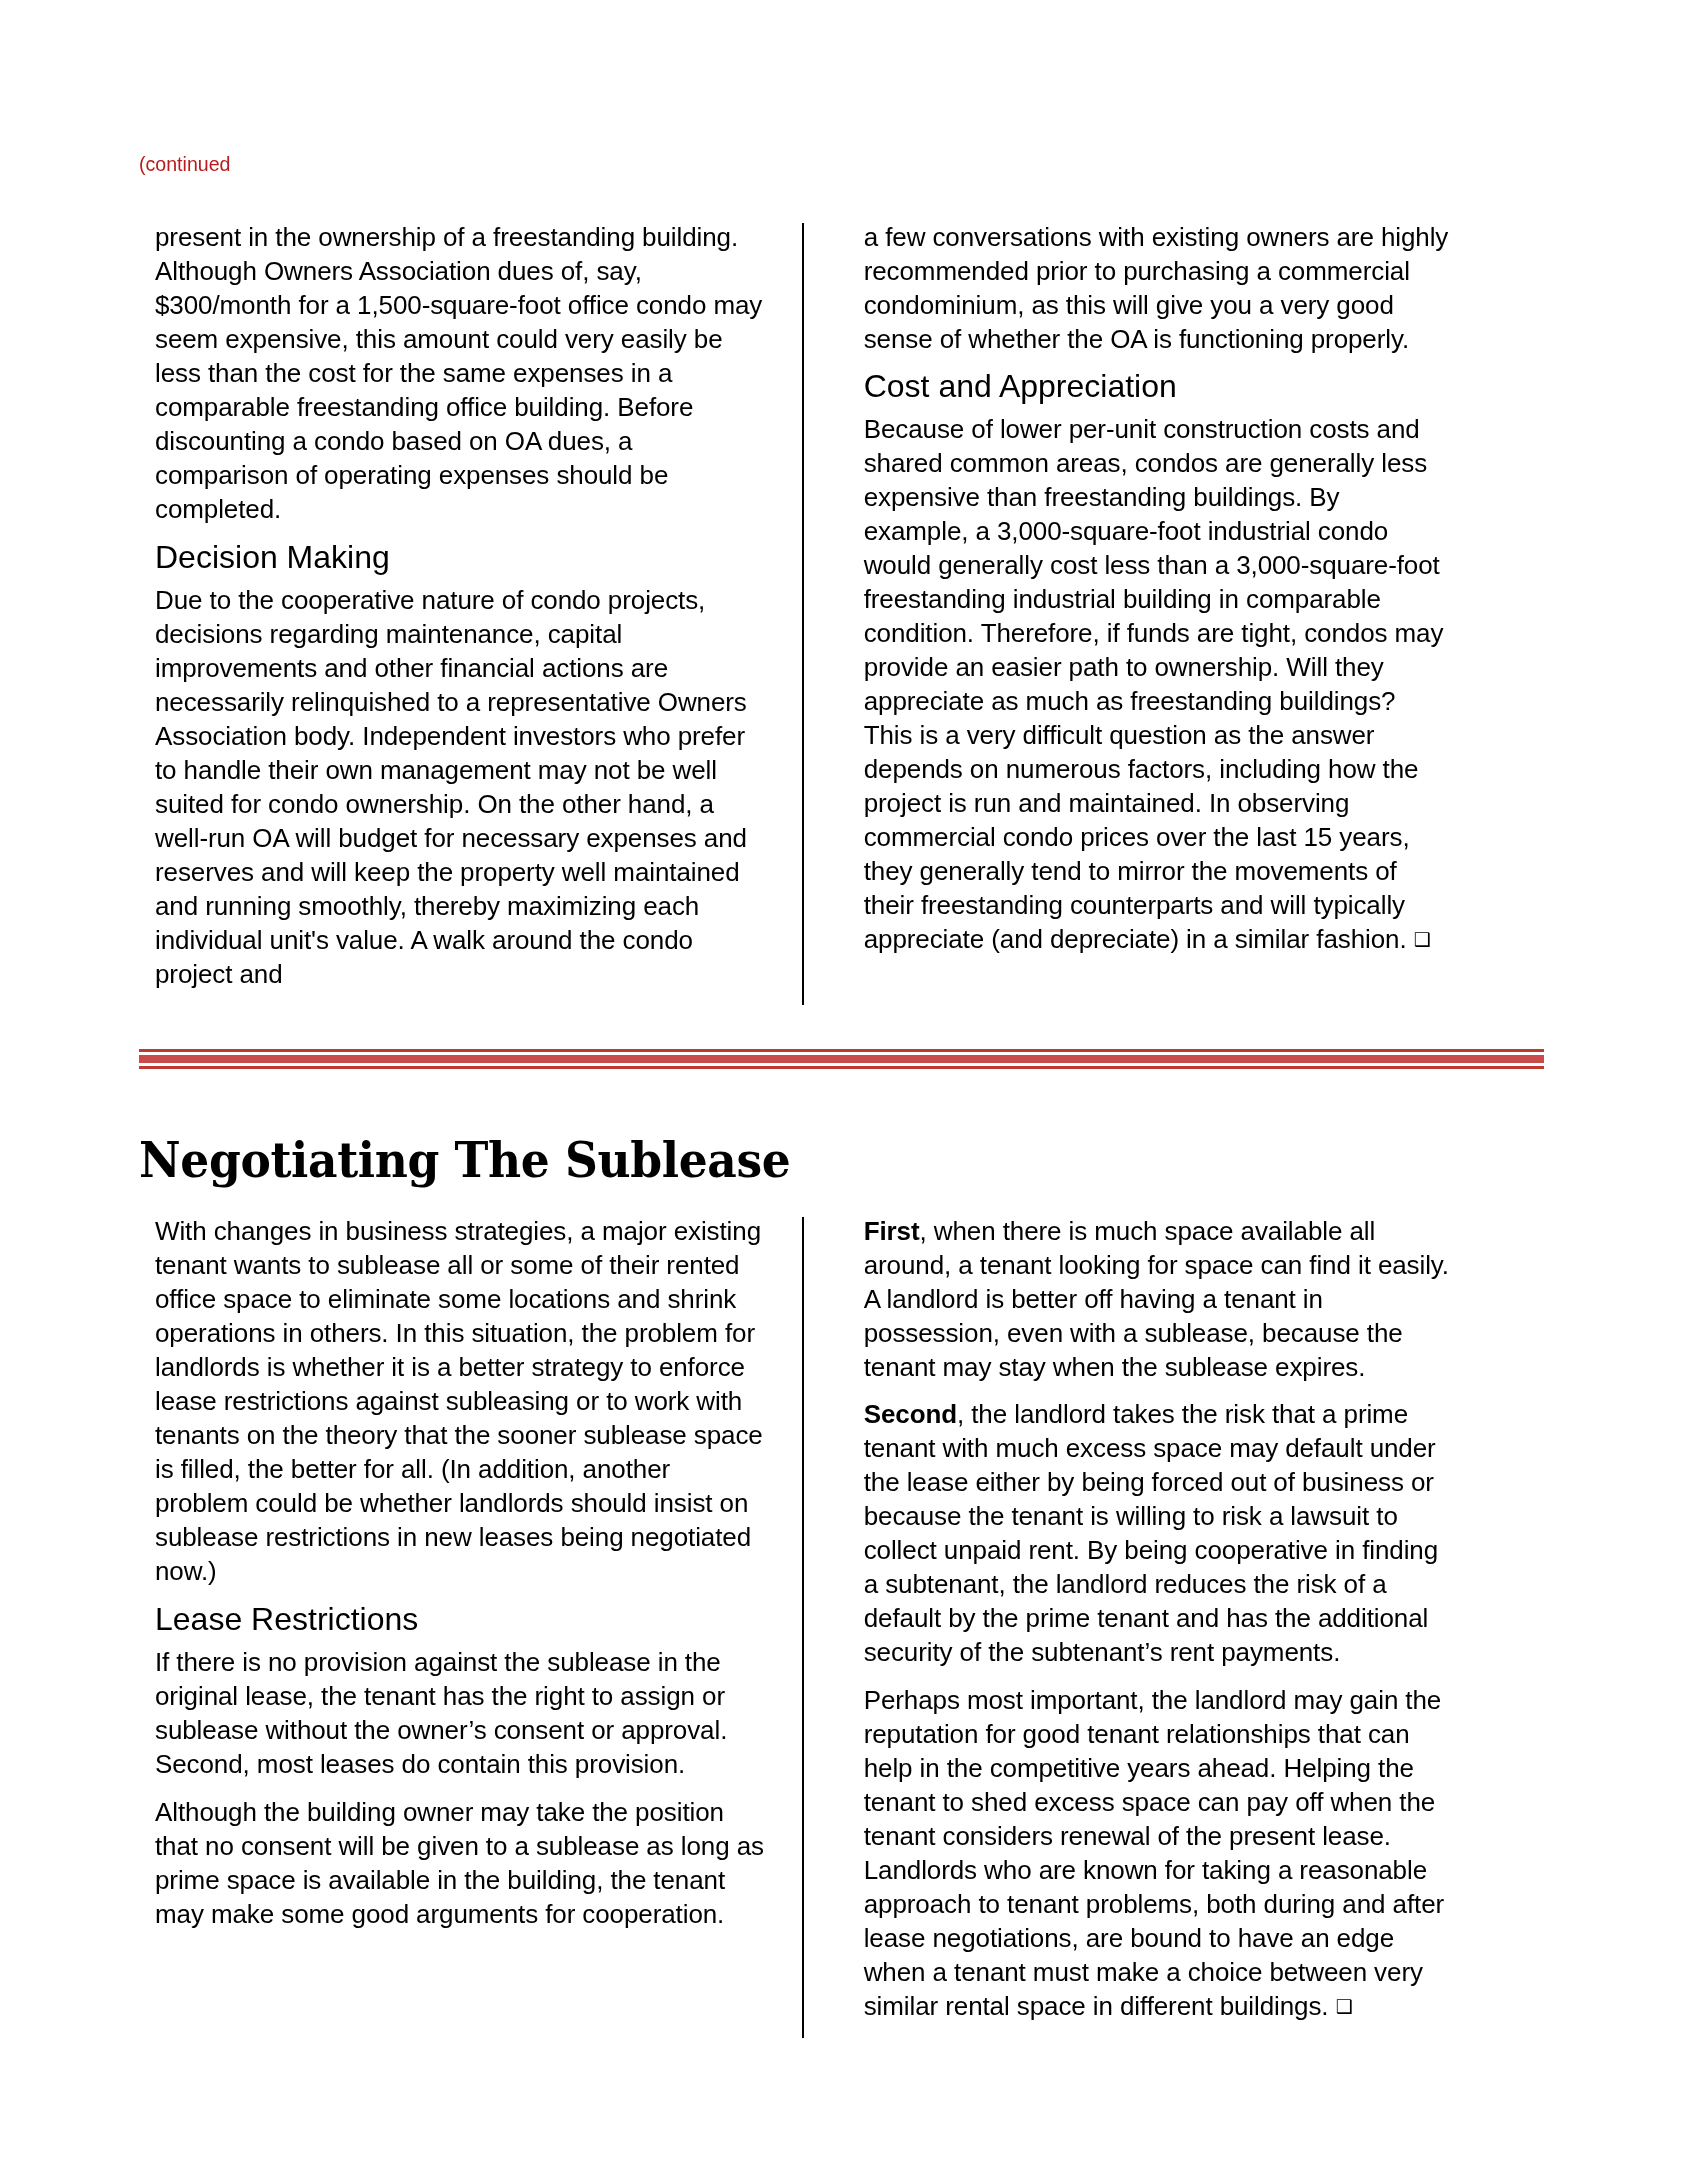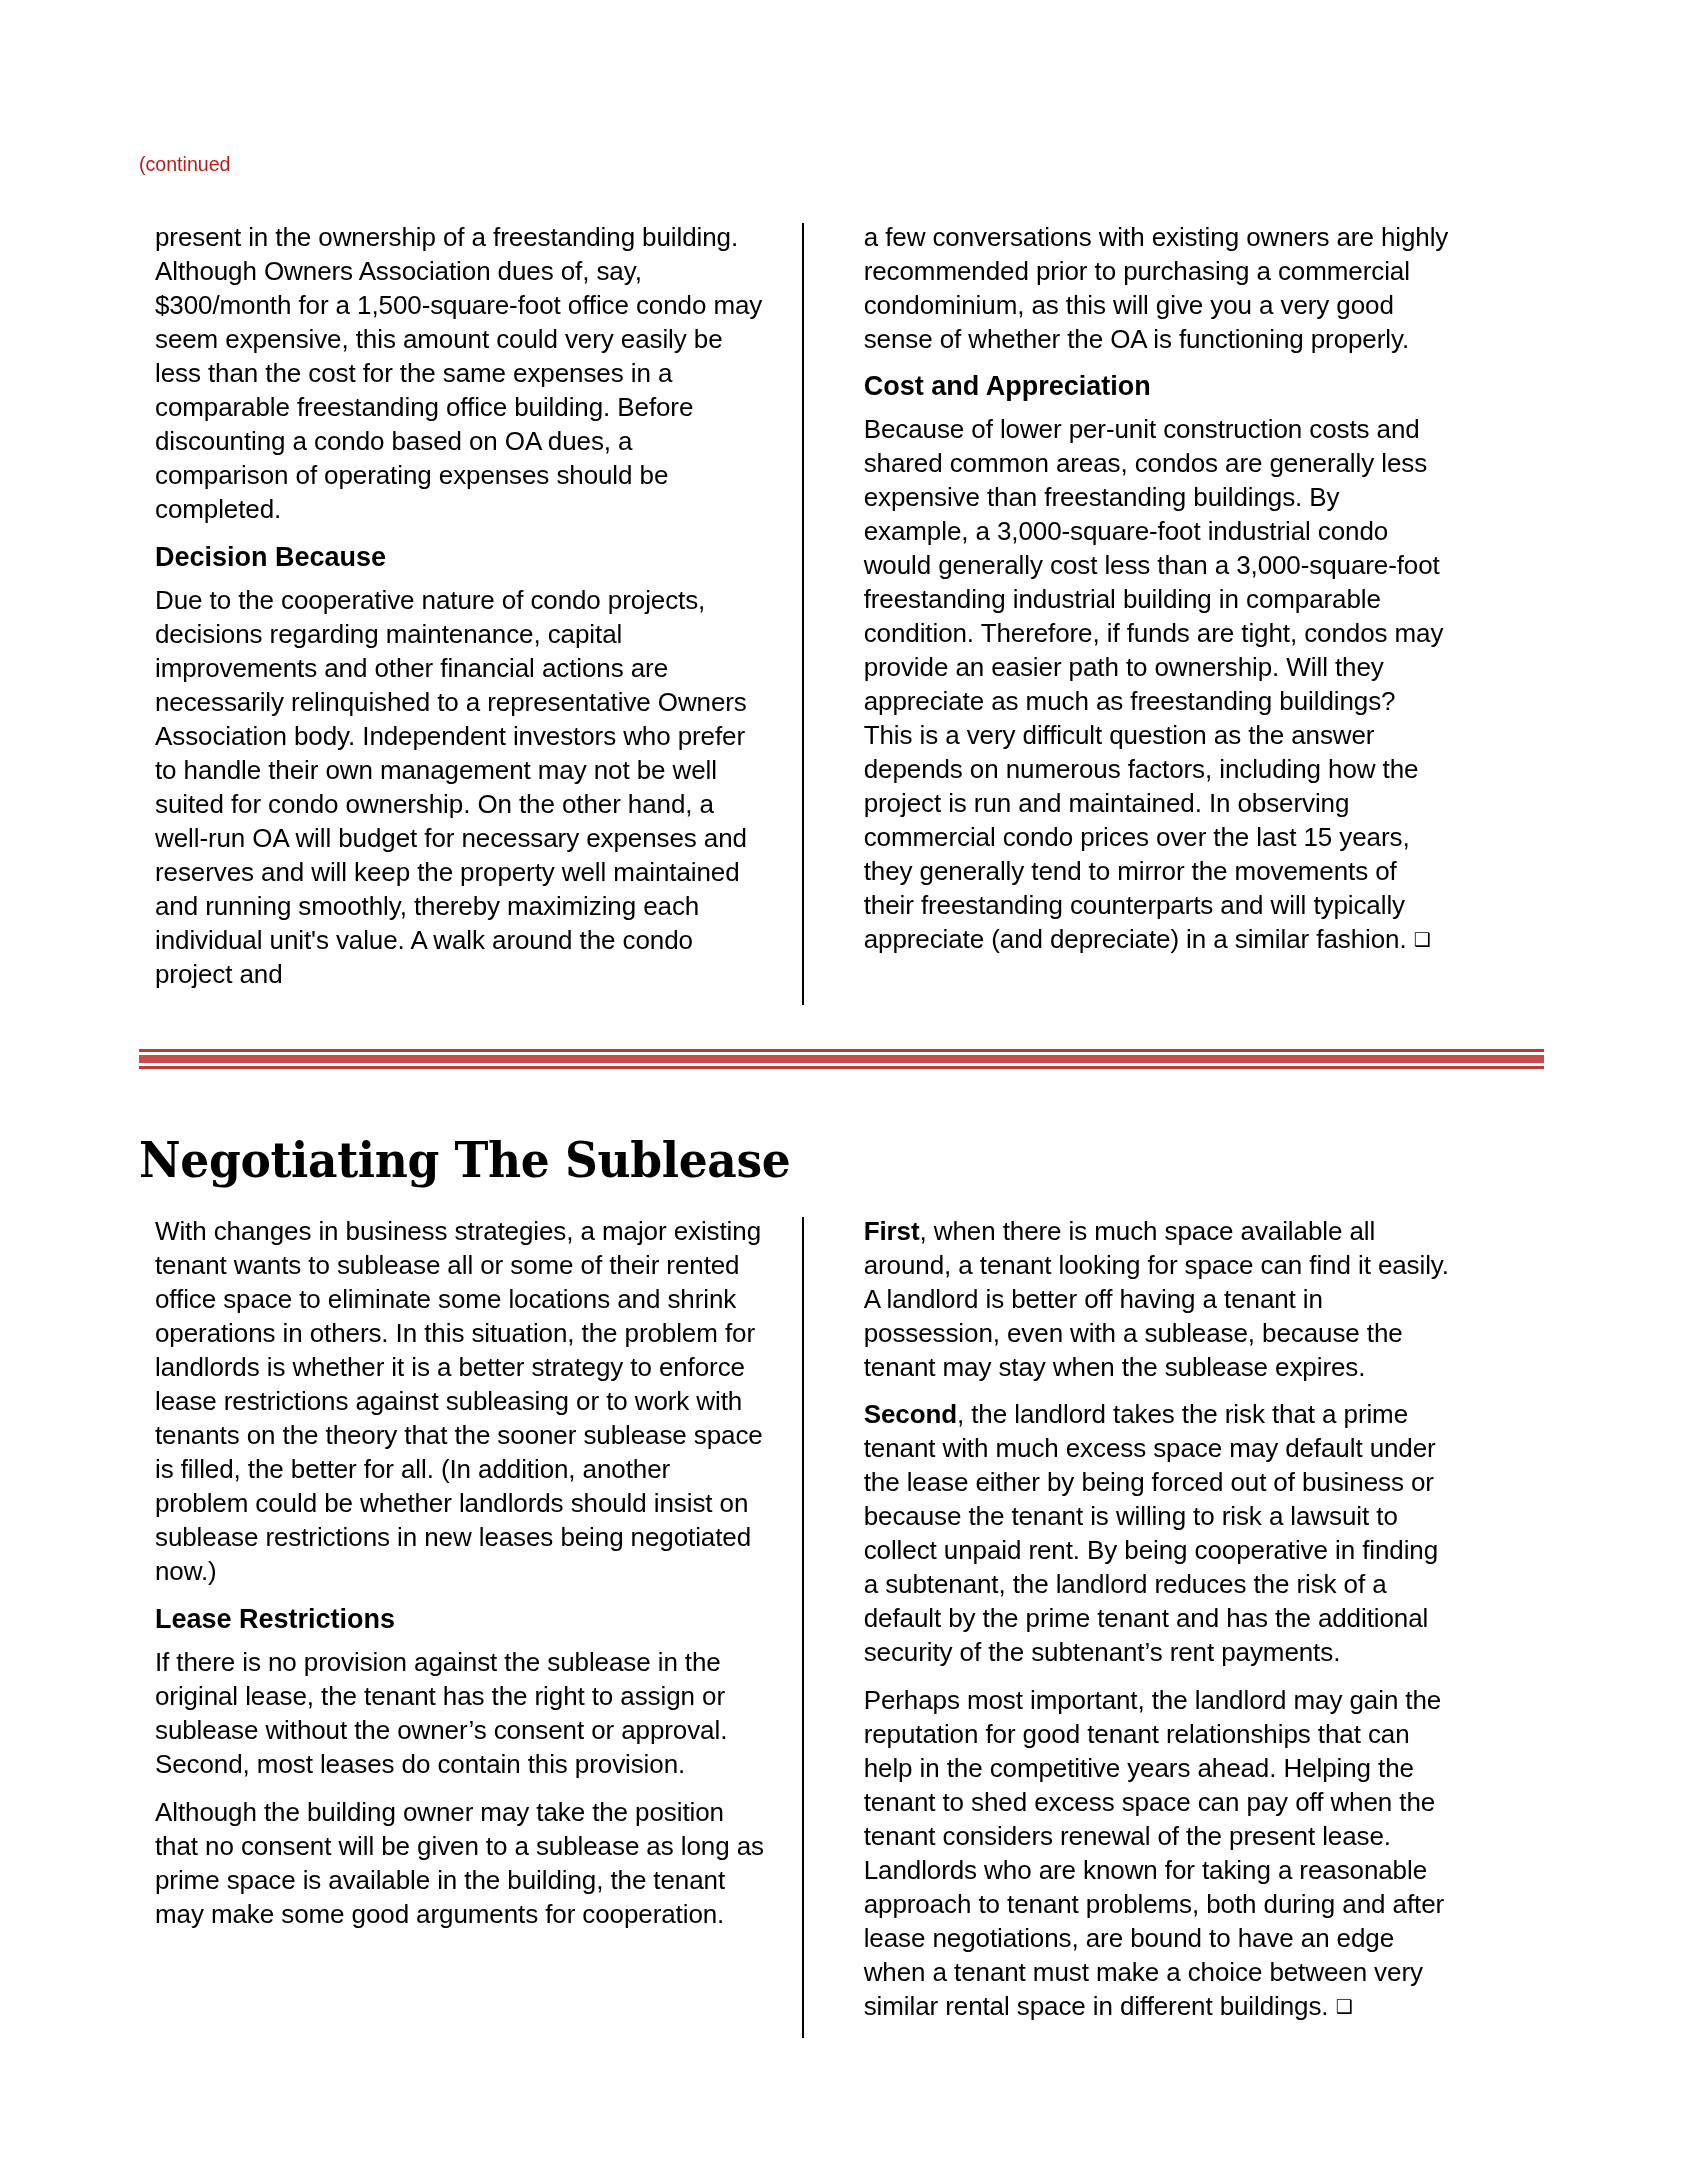--- a/index.html
+++ b/index.html
@@ -62,23 +62,23 @@
     flex: 0 0 1.7px;
   }
   p.body {
     font-size: 26px;
     line-height: 34px;
     margin: 0 0 13.6px 0;
     text-align: left;
     letter-spacing: -0.1px;
   }
   h3.sub {
-    font-size: 27px;
+    font-size: 32px;
     line-height: 32px;
-    font-weight: bold;
+    font-weight: normal;
     margin: 15.3px 0 10.2px 0;
   }
   h3.sub.first {
     margin-top: 12px;
   }
   .endmark {
     font-size: 19px;
     vertical-align: 1.7px;
     letter-spacing: 0;
   }
@@ -133,21 +133,21 @@
 
 <div class="page">
 
   <div class="continued">(continued</div>
 
   <div class="article1">
     <div class="cols">
 
       <div class="col-left">
         <p class="body">present in the ownership of a freestanding building. Although Owners Association dues of, say, $300/month for a 1,500-square-foot office condo may seem expensive, this amount could very easily be less than the cost for the same expenses in a comparable freestanding office building. Before discounting a condo based on OA dues, a comparison of operating expenses should be completed.</p>
-        <h3 class="sub">Decision Because</h3>
+        <h3 class="sub">Decision Making</h3>
         <p class="body">Due to the cooperative nature of condo projects, decisions regarding maintenance, capital improvements and other financial actions are necessarily relinquished to a representative Owners Association body. Independent investors who prefer to handle their own management may not be well suited for condo ownership. On the other hand, a well-run OA will budget for necessary expenses and reserves and will keep the property well maintained and running smoothly, thereby maximizing each individual unit's value. A walk around the condo project and</p>
       </div>
 
       <div class="divider-v"></div>
 
       <div class="col-right">
         <p class="body">a few conversations with existing owners are highly recommended prior to purchasing a commercial condominium, as this will give you a very good sense of whether the OA is functioning properly.</p>
         <h3 class="sub first">Cost and Appreciation</h3>
         <p class="body"><span>Because of lower per-unit construction costs and shared common areas, condos are generally less expensive than freestanding buildings. By example, a 3,000-square-foot industrial condo would generally cost less than a 3,000-square-foot freestanding industrial building in comparable condition. Therefore, if funds are tight, condos may provide an easier path to ownership. Will they appreciate as much as freestanding buildings? This is a very difficult question as the answer depends on numerous factors, including how the project is run and maintained. In observing commercial condo prices over the last 15 years, they generally tend to mirror the movements of their freestanding counterparts and will typically appreciate (and depreciate) in a similar fashion.</span> <span class="endmark">❑</span></p>
       </div>

